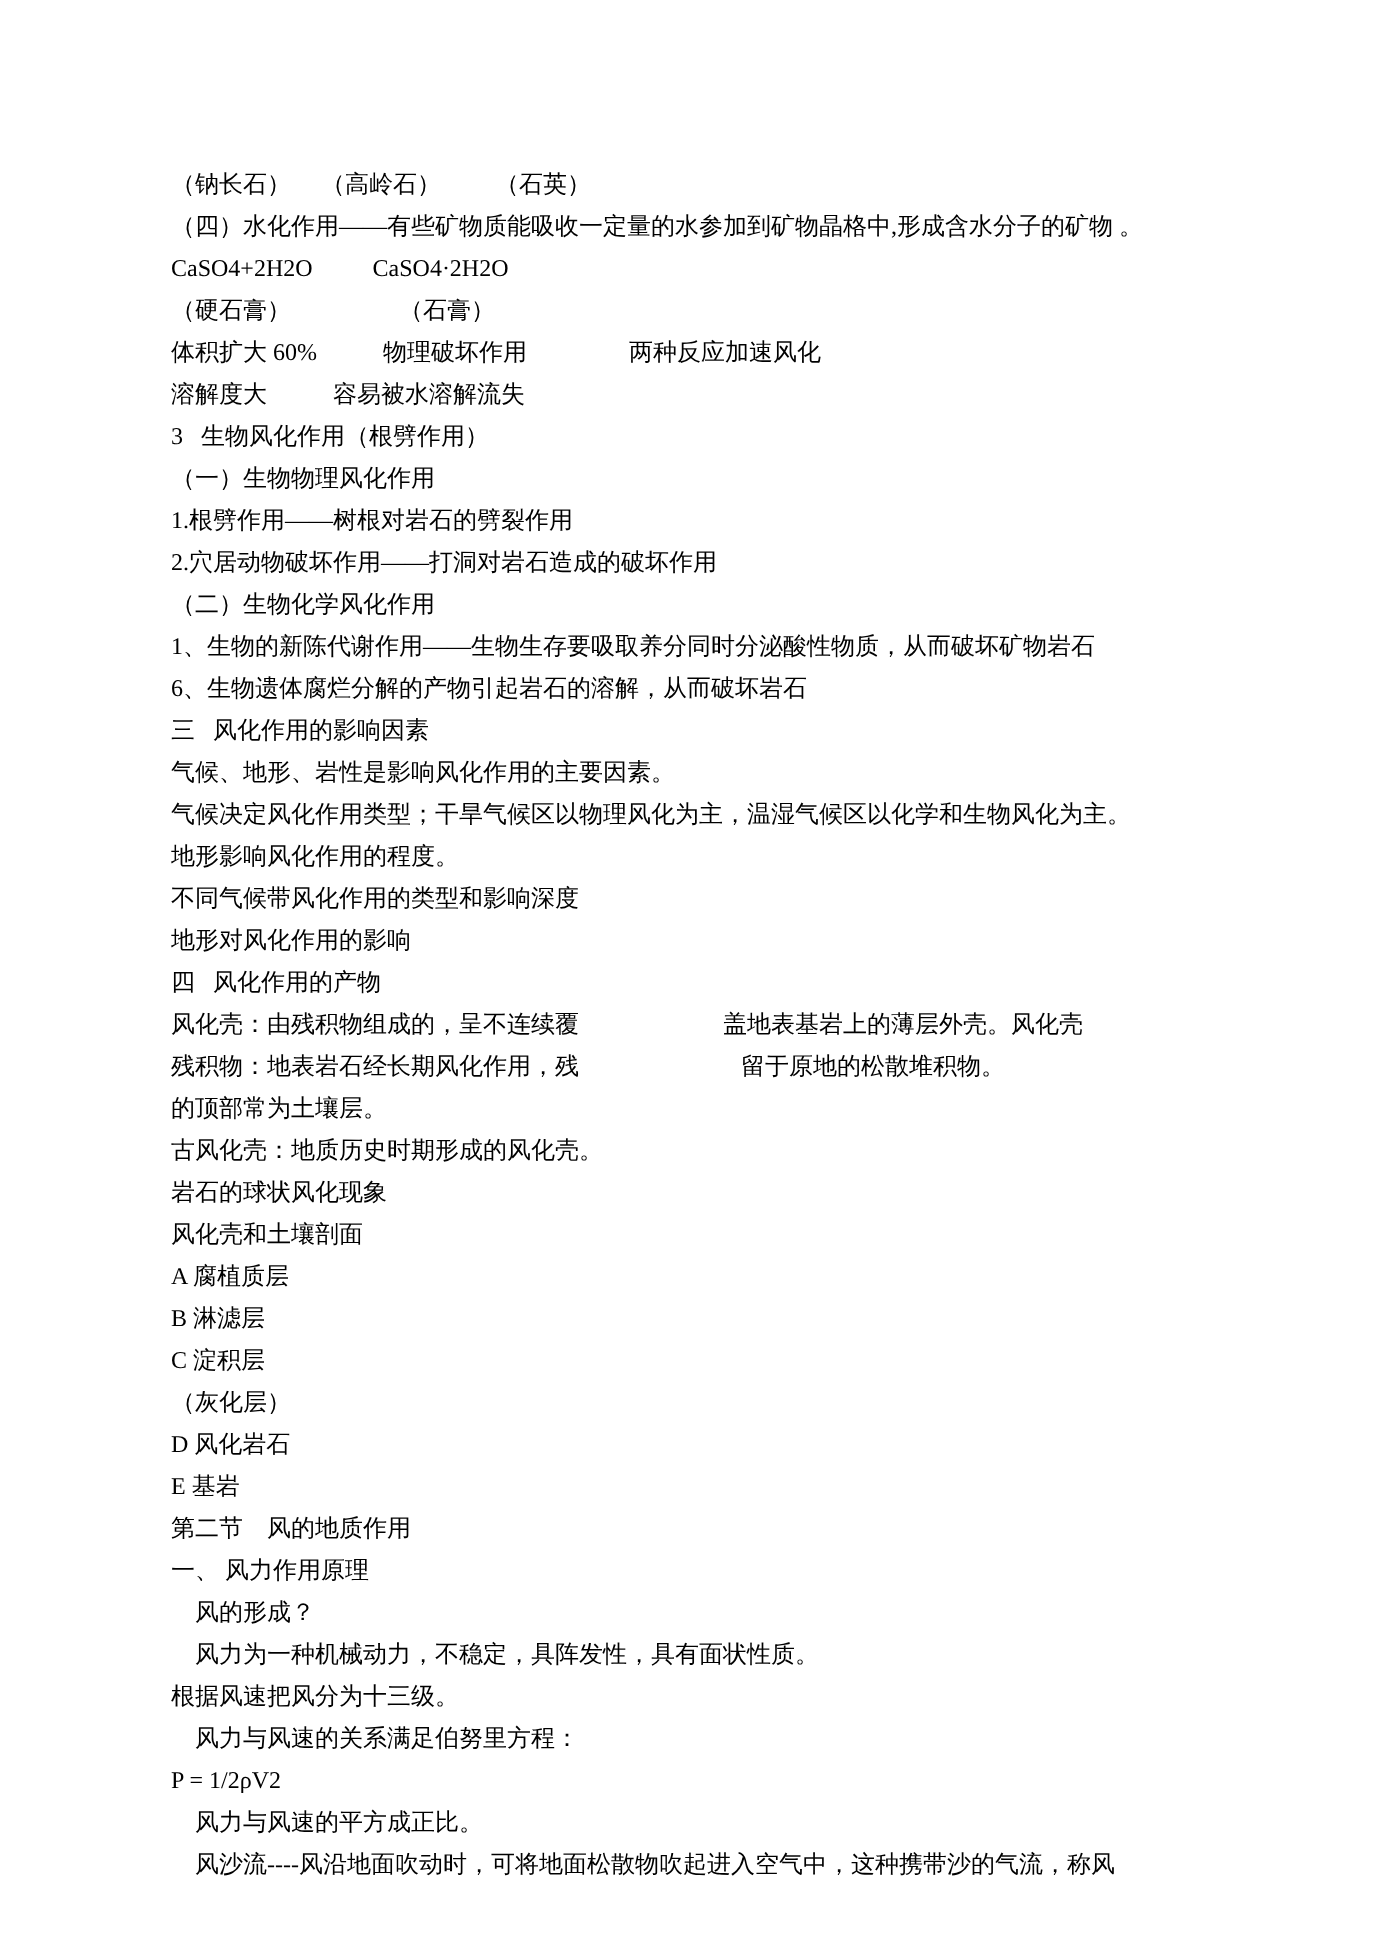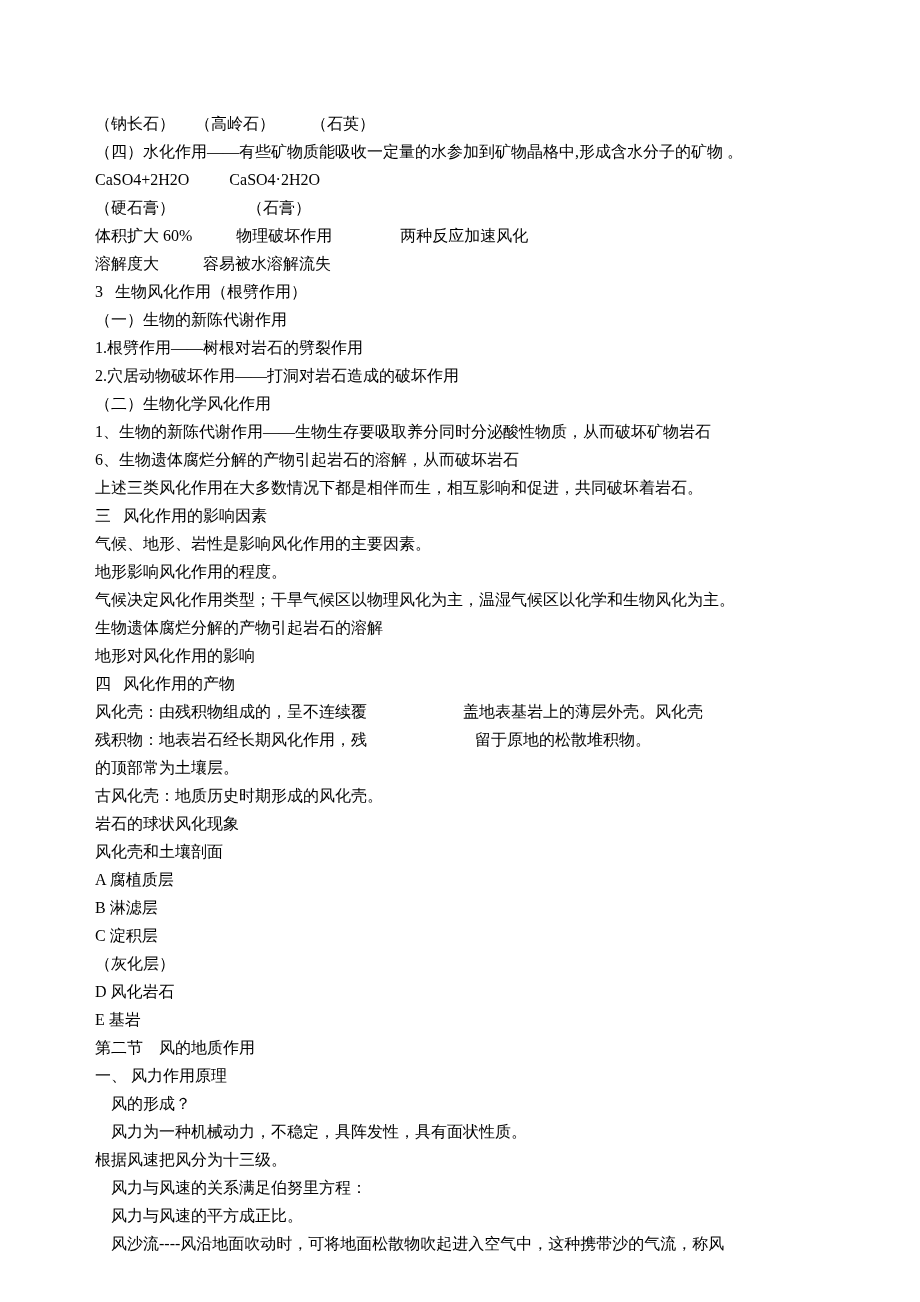--- a/index.html
+++ b/index.html
@@ -12,62 +12,63 @@
     line-height: 1.75;
   }
   .page {
     width: 920px;
     min-height: 1302px;
     padding: 110px 95px 60px 95px;
     box-sizing: border-box;
   }
   .line {
     white-space: pre;
+    margin-left: 19px;
   }
 </style>
 </head>
 <body>
 
 <div class="page">
   <div id="content">
       <div class="line">（钠长石）     （高岭石）         （石英）</div>
       <div class="line">（四）水化作用——有些矿物质能吸收一定量的水参加到矿物晶格中,形成含水分子的矿物 。</div>
       <div class="line">CaSO4+2H2O          CaSO4·2H2O</div>
       <div class="line">（硬石膏）                  （石膏）</div>
       <div class="line">体积扩大 60%           物理破坏作用                 两种反应加速风化</div>
       <div class="line">溶解度大           容易被水溶解流失</div>
       <div class="line">3   生物风化作用（根劈作用）</div>
-      <div class="line">（一）生物的新陈代谢作用</div>
+      <div class="line">（一）生物物理风化作用</div>
       <div class="line">1.根劈作用——树根对岩石的劈裂作用</div>
       <div class="line">2.穴居动物破坏作用——打洞对岩石造成的破坏作用</div>
       <div class="line">（二）生物化学风化作用</div>
       <div class="line">1、生物的新陈代谢作用——生物生存要吸取养分同时分泌酸性物质，从而破坏矿物岩石</div>
       <div class="line">6、生物遗体腐烂分解的产物引起岩石的溶解，从而破坏岩石</div>
-      <div class="line">上述三类风化作用在大多数情况下都是相伴而生，相互影响和促进，共同破坏着岩石。</div>
       <div class="line">三   风化作用的影响因素</div>
       <div class="line">气候、地形、岩性是影响风化作用的主要因素。</div>
+      <div class="line">气候决定风化作用类型；干旱气候区以物理风化为主，温湿气候区以化学和生物风化为主。</div>
       <div class="line">地形影响风化作用的程度。</div>
-      <div class="line">气候决定风化作用类型；干旱气候区以物理风化为主，温湿气候区以化学和生物风化为主。</div>
-      <div class="line">生物遗体腐烂分解的产物引起岩石的溶解</div>
+      <div class="line">不同气候带风化作用的类型和影响深度</div>
       <div class="line">地形对风化作用的影响</div>
       <div class="line">四   风化作用的产物</div>
       <div class="line">风化壳：由残积物组成的，呈不连续覆                        盖地表基岩上的薄层外壳。风化壳</div>
       <div class="line">残积物：地表岩石经长期风化作用，残                           留于原地的松散堆积物。</div>
       <div class="line">的顶部常为土壤层。</div>
       <div class="line">古风化壳：地质历史时期形成的风化壳。</div>
       <div class="line">岩石的球状风化现象</div>
       <div class="line">风化壳和土壤剖面</div>
       <div class="line">A 腐植质层</div>
       <div class="line">B 淋滤层</div>
       <div class="line">C 淀积层</div>
       <div class="line">（灰化层）</div>
       <div class="line">D 风化岩石</div>
       <div class="line">E 基岩</div>
       <div class="line">第二节    风的地质作用</div>
       <div class="line">一、 风力作用原理</div>
       <div class="line">    风的形成？</div>
       <div class="line">    风力为一种机械动力，不稳定，具阵发性，具有面状性质。</div>
       <div class="line">根据风速把风分为十三级。</div>
       <div class="line">    风力与风速的关系满足伯努里方程：</div>
+      <div class="line">P = 1/2ρV2</div>
       <div class="line">    风力与风速的平方成正比。</div>
       <div class="line">    风沙流----风沿地面吹动时，可将地面松散物吹起进入空气中，这种携带沙的气流，称风</div>
     </div>
 </div>
 
 </body></html>

